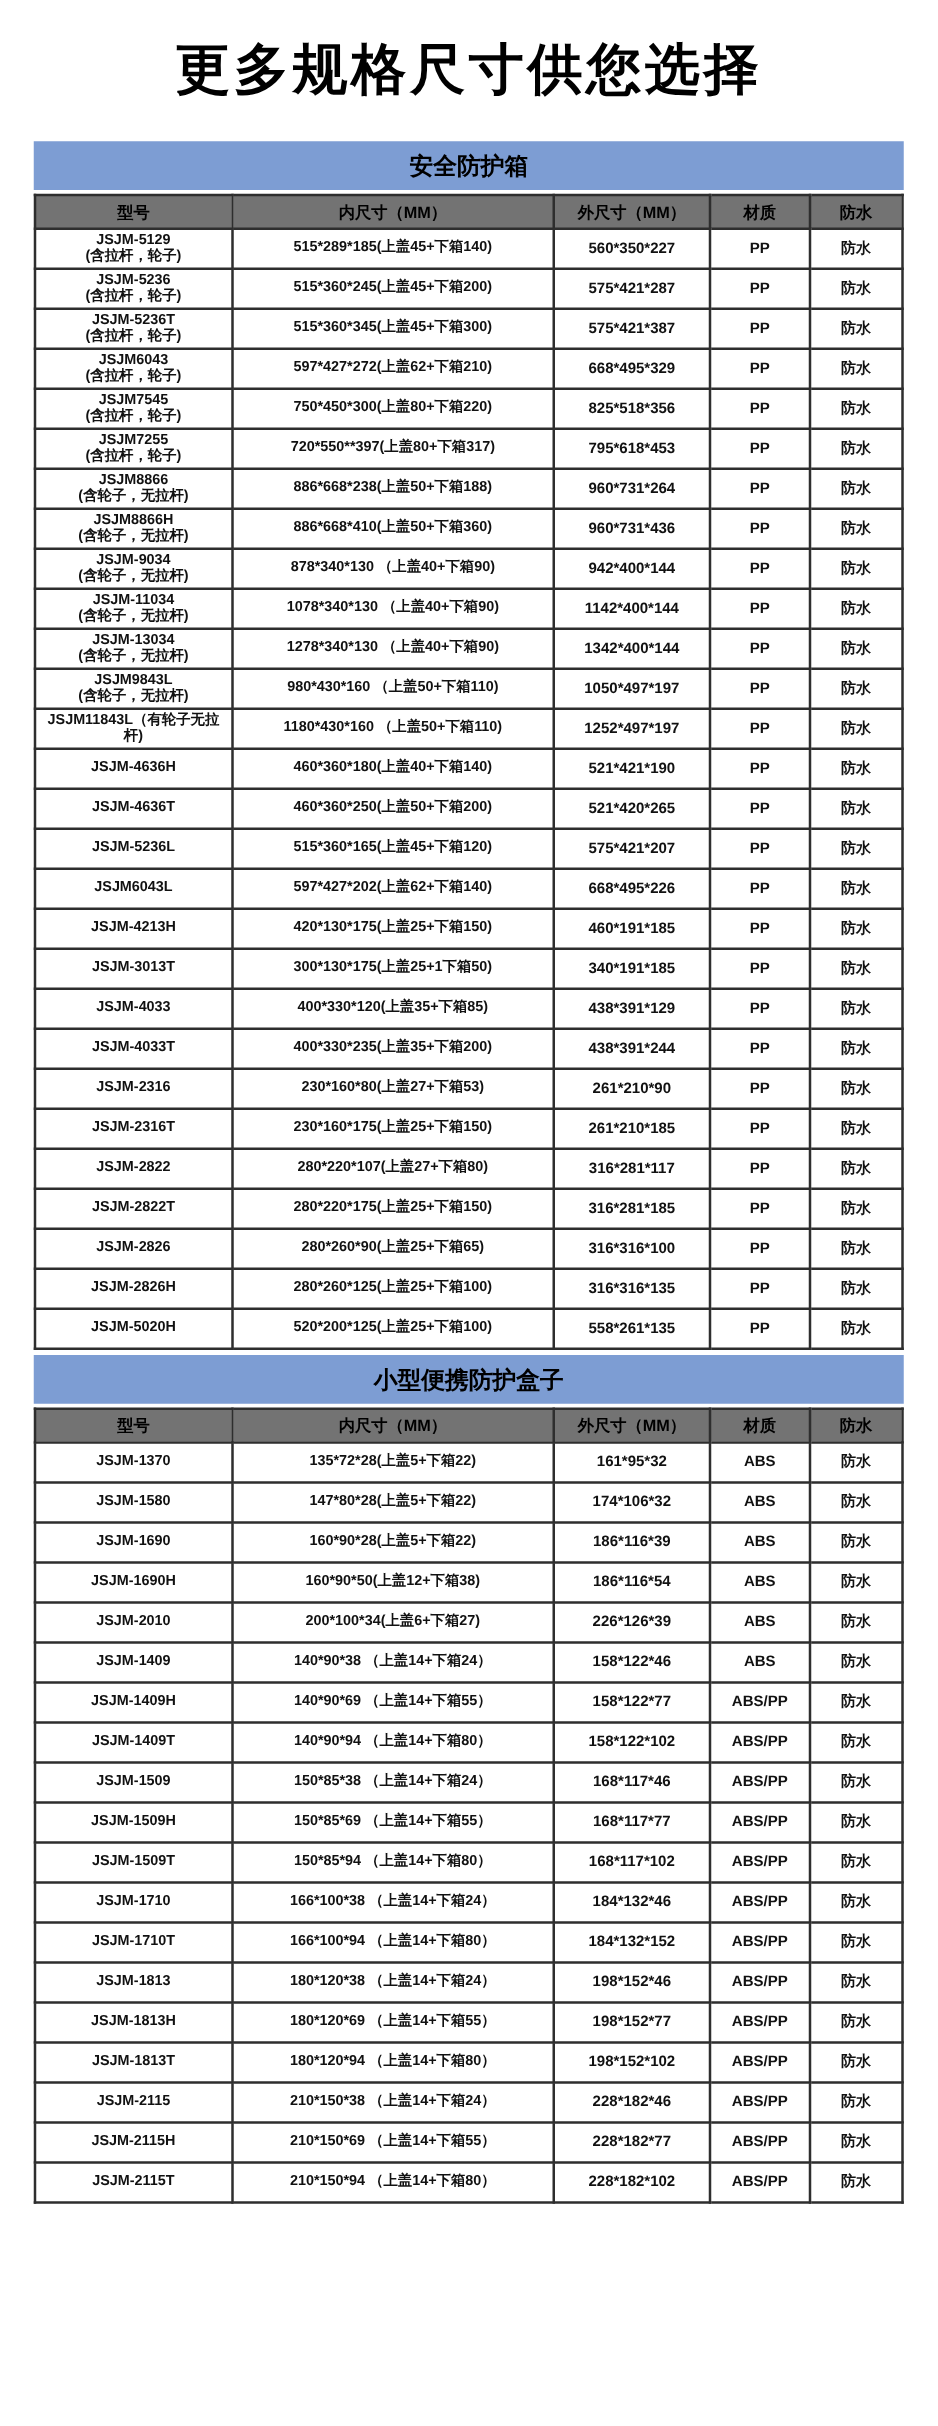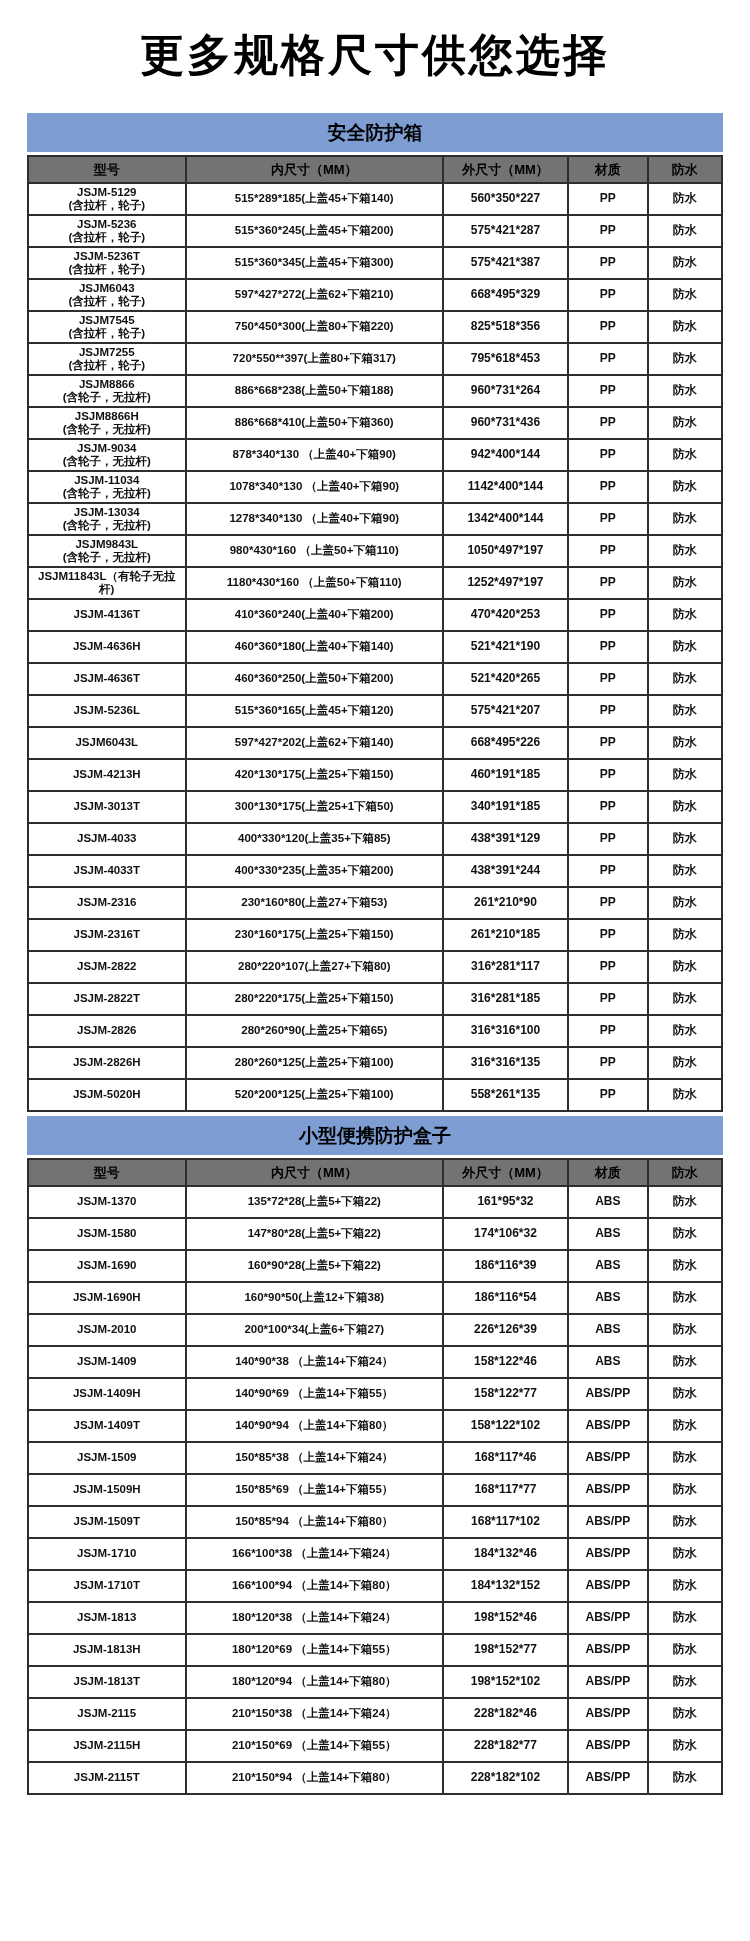--- a/index.html
+++ b/index.html
@@ -189,27 +189,20 @@
             <td class="col-waterproof">防水</td>
           </tr>
           <tr>
             <td class="col-model">JSJM11843L（有轮子无拉杆)</td>
             <td class="col-inner">1180*430*160 （上盖50+下箱110)</td>
             <td class="col-outer">1252*497*197</td>
             <td class="col-material">PP</td>
             <td class="col-waterproof">防水</td>
           </tr>
           <tr>
-            <td class="col-model">JSJM-4136T</td>
-            <td class="col-inner">410*360*240(上盖40+下箱200)</td>
-            <td class="col-outer">470*420*253</td>
-            <td class="col-material">PP</td>
-            <td class="col-waterproof">防水</td>
-          </tr>
-          <tr>
             <td class="col-model">JSJM-4636H</td>
             <td class="col-inner">460*360*180(上盖40+下箱140)</td>
             <td class="col-outer">521*421*190</td>
             <td class="col-material">PP</td>
             <td class="col-waterproof">防水</td>
           </tr>
           <tr>
             <td class="col-model">JSJM-4636T</td>
             <td class="col-inner">460*360*250(上盖50+下箱200)</td>
             <td class="col-outer">521*420*265</td>

